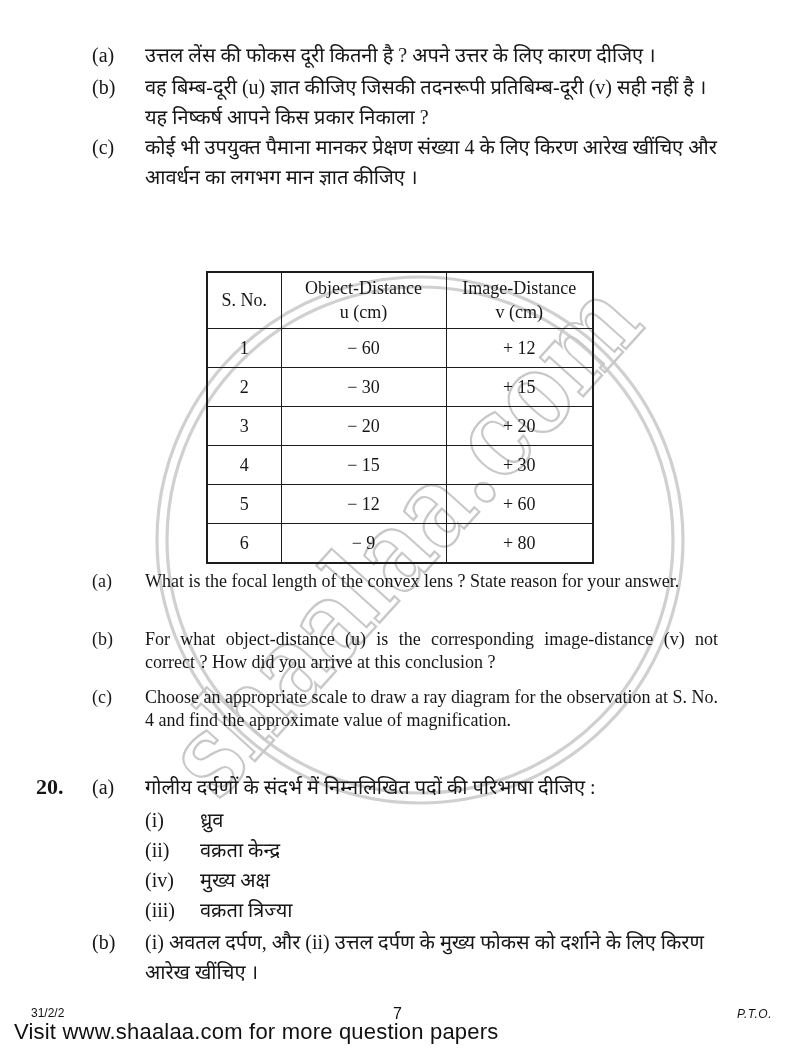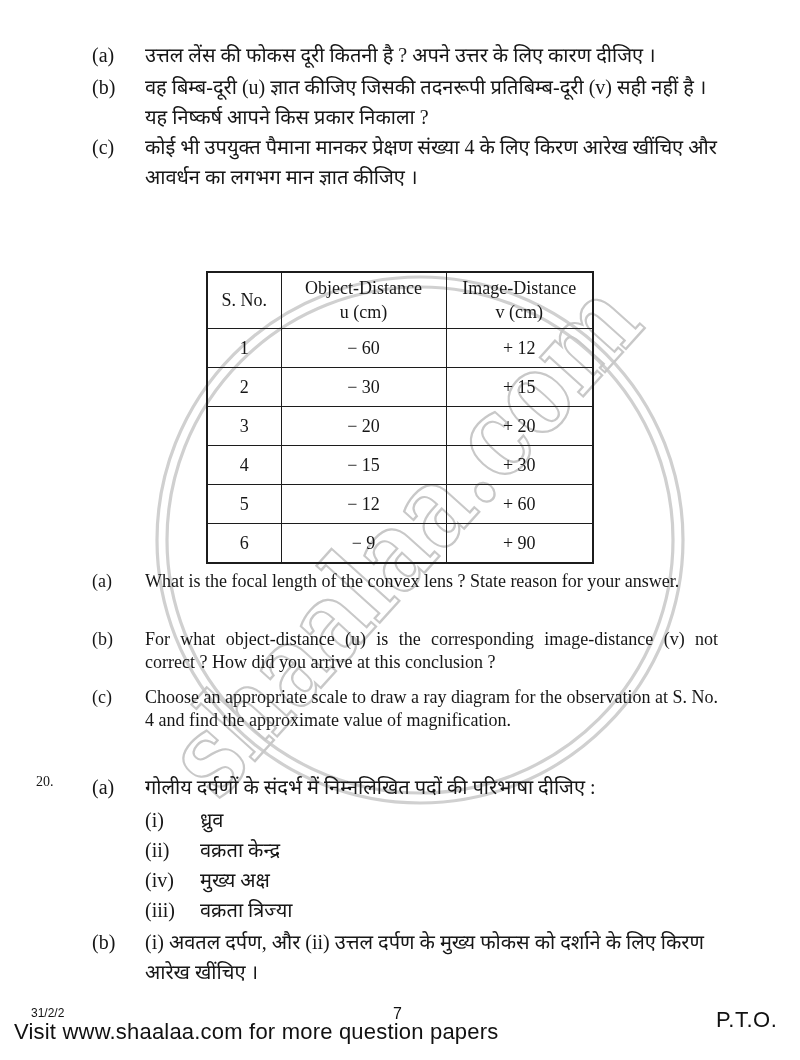--- a/index.html
+++ b/index.html
@@ -37,29 +37,29 @@
   table.obs td{
     border:1.6px solid #1c1c1c;
     text-align:center;vertical-align:middle;
     font-size:18px;line-height:24px;
     padding:0;
   }
   table.obs{border:2.4px solid #1c1c1c;}
   table.obs .hdr{height:56px;}
   table.obs .drow td{height:38px;}
   
-  .qnum{position:absolute;left:36px;font-weight:normal;font-size:14px;}
+  .qnum{position:absolute;left:36px;font-weight:bold;font-size:22px;}
   .subitem-row{display:flex;height:30px;align-items:flex-start;}
   .subitem-row .rlbl{flex:0 0 55px;}
   
   .foot{position:absolute;font-family:"Liberation Sans","DejaVu Sans",sans-serif;color:#111;}
   .paper-code{left:31px;top:1006px;font-size:12px;}
   .visit{left:14px;top:1019px;font-size:22px;letter-spacing:0.2px;text-align:center;}
   .pageno{left:393px;top:1005px;font-size:16px;}
-  .pto{left:716px;top:1007px;font-size:22px;letter-spacing:0.5px;}
+  .pto{left:737px;top:1007px;font-size:12px;letter-spacing:0.5px;font-style:italic;}
 </style>
 </head>
 <body>
 
 <div class="page">
 
   <svg class="wm" width="800" height="1060" viewBox="0 0 800 1060">
     <circle class="ring" cx="420" cy="540" r="263" stroke="#d0d0d0"></circle>
     <circle class="ring" cx="420" cy="540" r="253" stroke="#d0d0d0"></circle>
     <text class="wmtext" transform="translate(218,802) rotate(-48)" textLength="640" lengthAdjust="spacingAndGlyphs" stroke="#c8c8c8">shaalaa.com</text>
@@ -121,21 +121,21 @@
           <td>+ 30</td>
         </tr>
         <tr class="drow">
           <td>5</td>
           <td>− 12</td>
           <td>+ 60</td>
         </tr>
         <tr class="drow">
           <td>6</td>
           <td>− 9</td>
-          <td>+ 90</td>
+          <td>+ 80</td>
         </tr>
       </tbody>
         </table>
     </div>
 
     <div class="row eng" style="top:570px">
       <span class="lbl">(a)</span>
       <span class="txt">What is the focal length of the convex lens ? State reason for your answer.</span>
     </div>
     <div class="row eng" style="top:628px">

